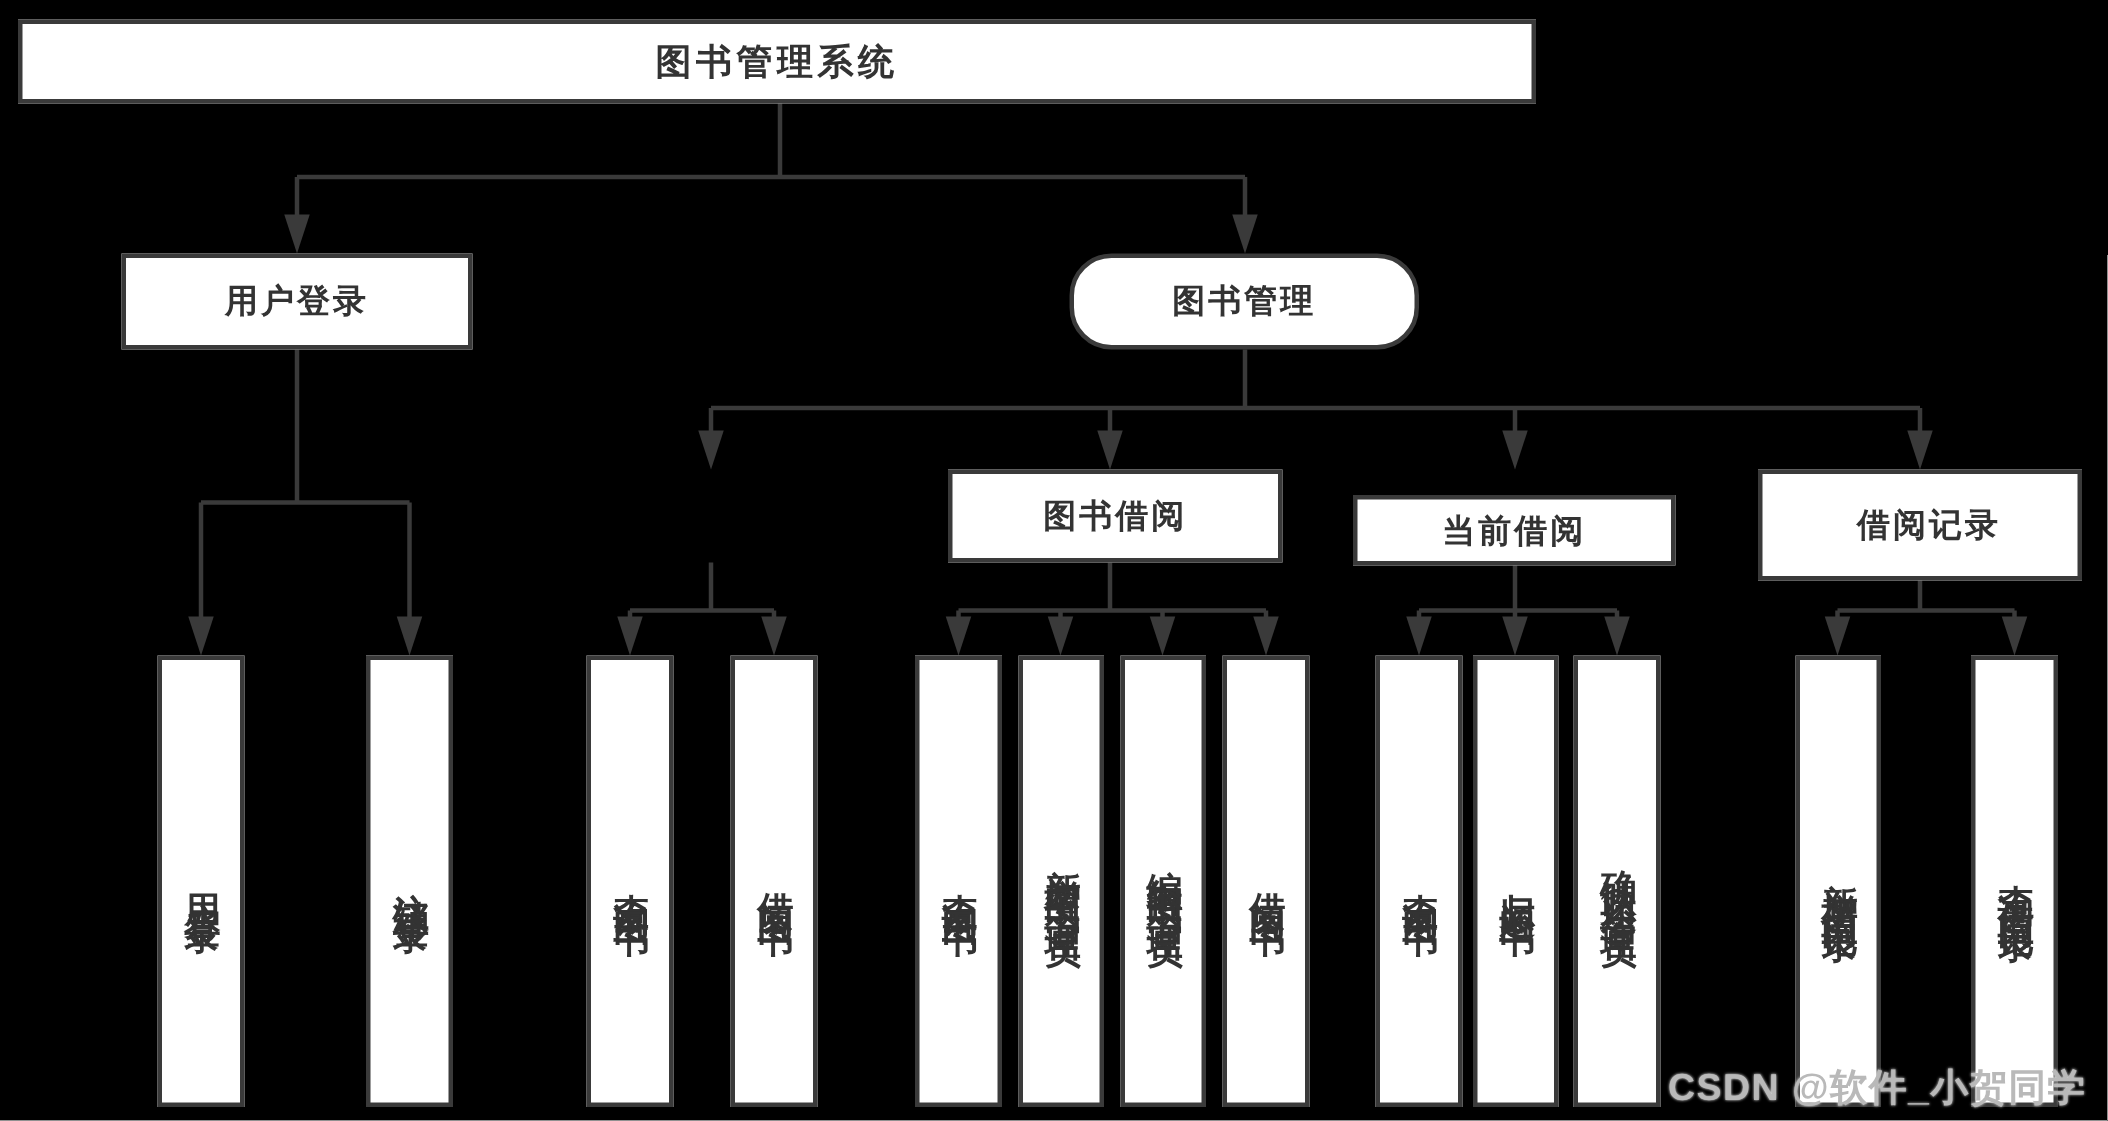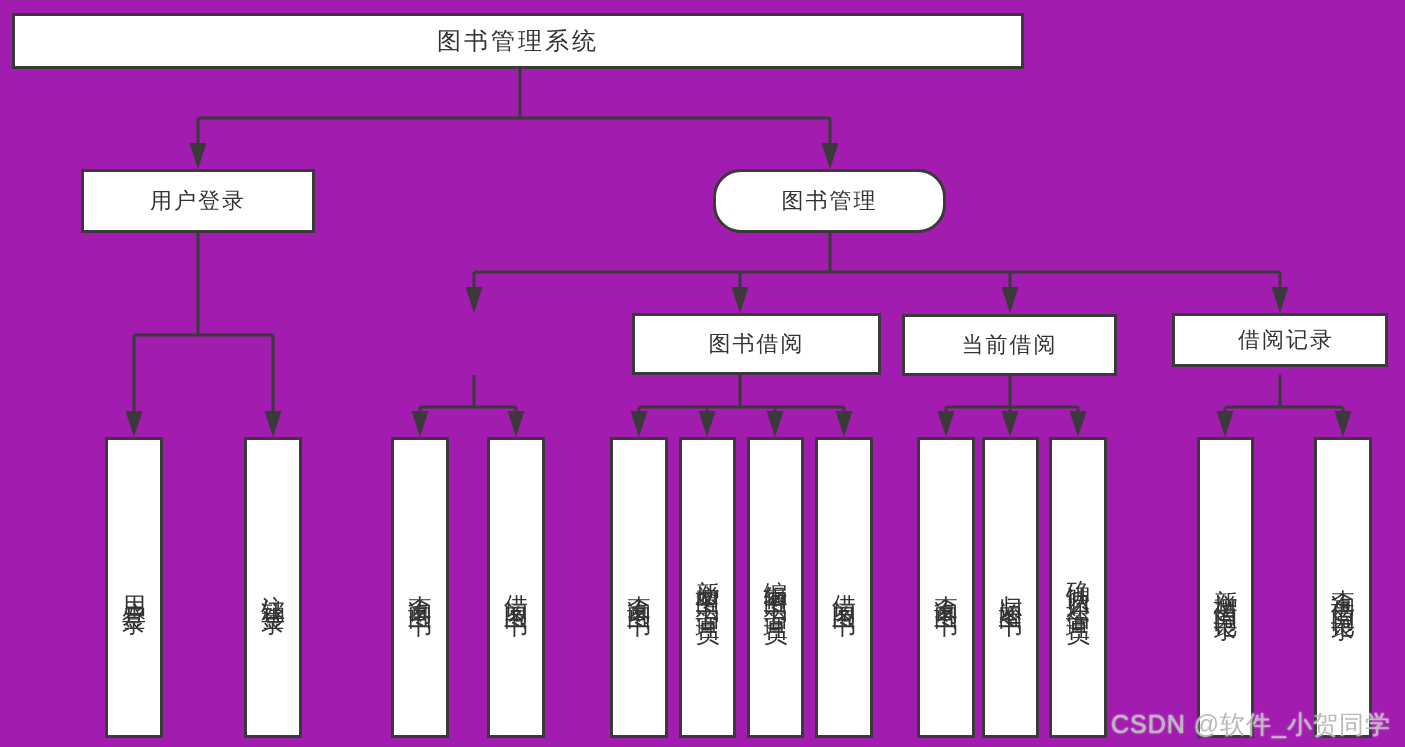--- a/index.html
+++ b/index.html
@@ -5,22 +5,23 @@
   html, body {
     margin: 0;
     padding: 0;
     background: #ffffff;
     font-family: "Liberation Sans", sans-serif;
   }
   #canvas {
     position: relative;
     width: 1405px;
     height: 747px;
-    background: #a21caf;
+    background: #000000;
     overflow: hidden;
+    font-weight: bold;
   }
   #connector-layer {
     position: absolute;
     left: 0;
     top: 0;
     width: 1405px;
     height: 747px;
     pointer-events: none;
   }
   .node {
@@ -109,23 +110,23 @@
       <polygon points="1216.5,411 1233.5,411 1225,437"></polygon>
       <polygon points="1334.5,411 1351.5,411 1343,437"></polygon>
     </g>
   </svg>
 
   <div class="node h root" style="left:12px; top:13px; width:1012px; height:56px;">图书管理系统</div>
 
   <div class="node h" style="left:81px; top:169px; width:234px; height:64px;">用户登录</div>
   <div class="node h" style="left:713px; top:169px; width:233px; height:64px;border-radius:28px;">图书管理</div>
 
-  <div class="node h" style="left:632px; top:313px; width:249px; height:62px;">图书借阅</div>
-  <div class="node h" style="left:902px; top:314px; width:215px; height:62px;">当前借阅</div>
-  <div class="node h" style="left:1172px; top:313px; width:216px; height:54px;padding-left:12px;">借阅记录</div>
+  <div class="node h" style="left:632px; top:313px; width:223px; height:62px;">图书借阅</div>
+  <div class="node h" style="left:902px; top:330px; width:215px; height:47px;">当前借阅</div>
+  <div class="node h" style="left:1172px; top:313px; width:216px; height:74px;padding-left:12px;">借阅记录</div>
 
   <div class="node v" style="left:105px; top:437px; width:58px; height:301px;">用户登录</div>
   <div class="node v" style="left:244px; top:437px; width:58px; height:301px;">注销登录</div>
 
   <div class="node v" style="left:391px; top:437px; width:58px; height:301px;">查询图书</div>
   <div class="node v" style="left:487px; top:437px; width:58px; height:301px;">借阅图书</div>
 
   <div class="node v" style="left:610px; top:437px; width:58px; height:301px;">查询图书</div>
   <div class="node v" style="left:679px; top:437px; width:57px; height:301px;">新增图书（管理员）</div>
   <div class="node v" style="left:747px; top:437px; width:57px; height:301px;">编辑图书（管理员）</div>

